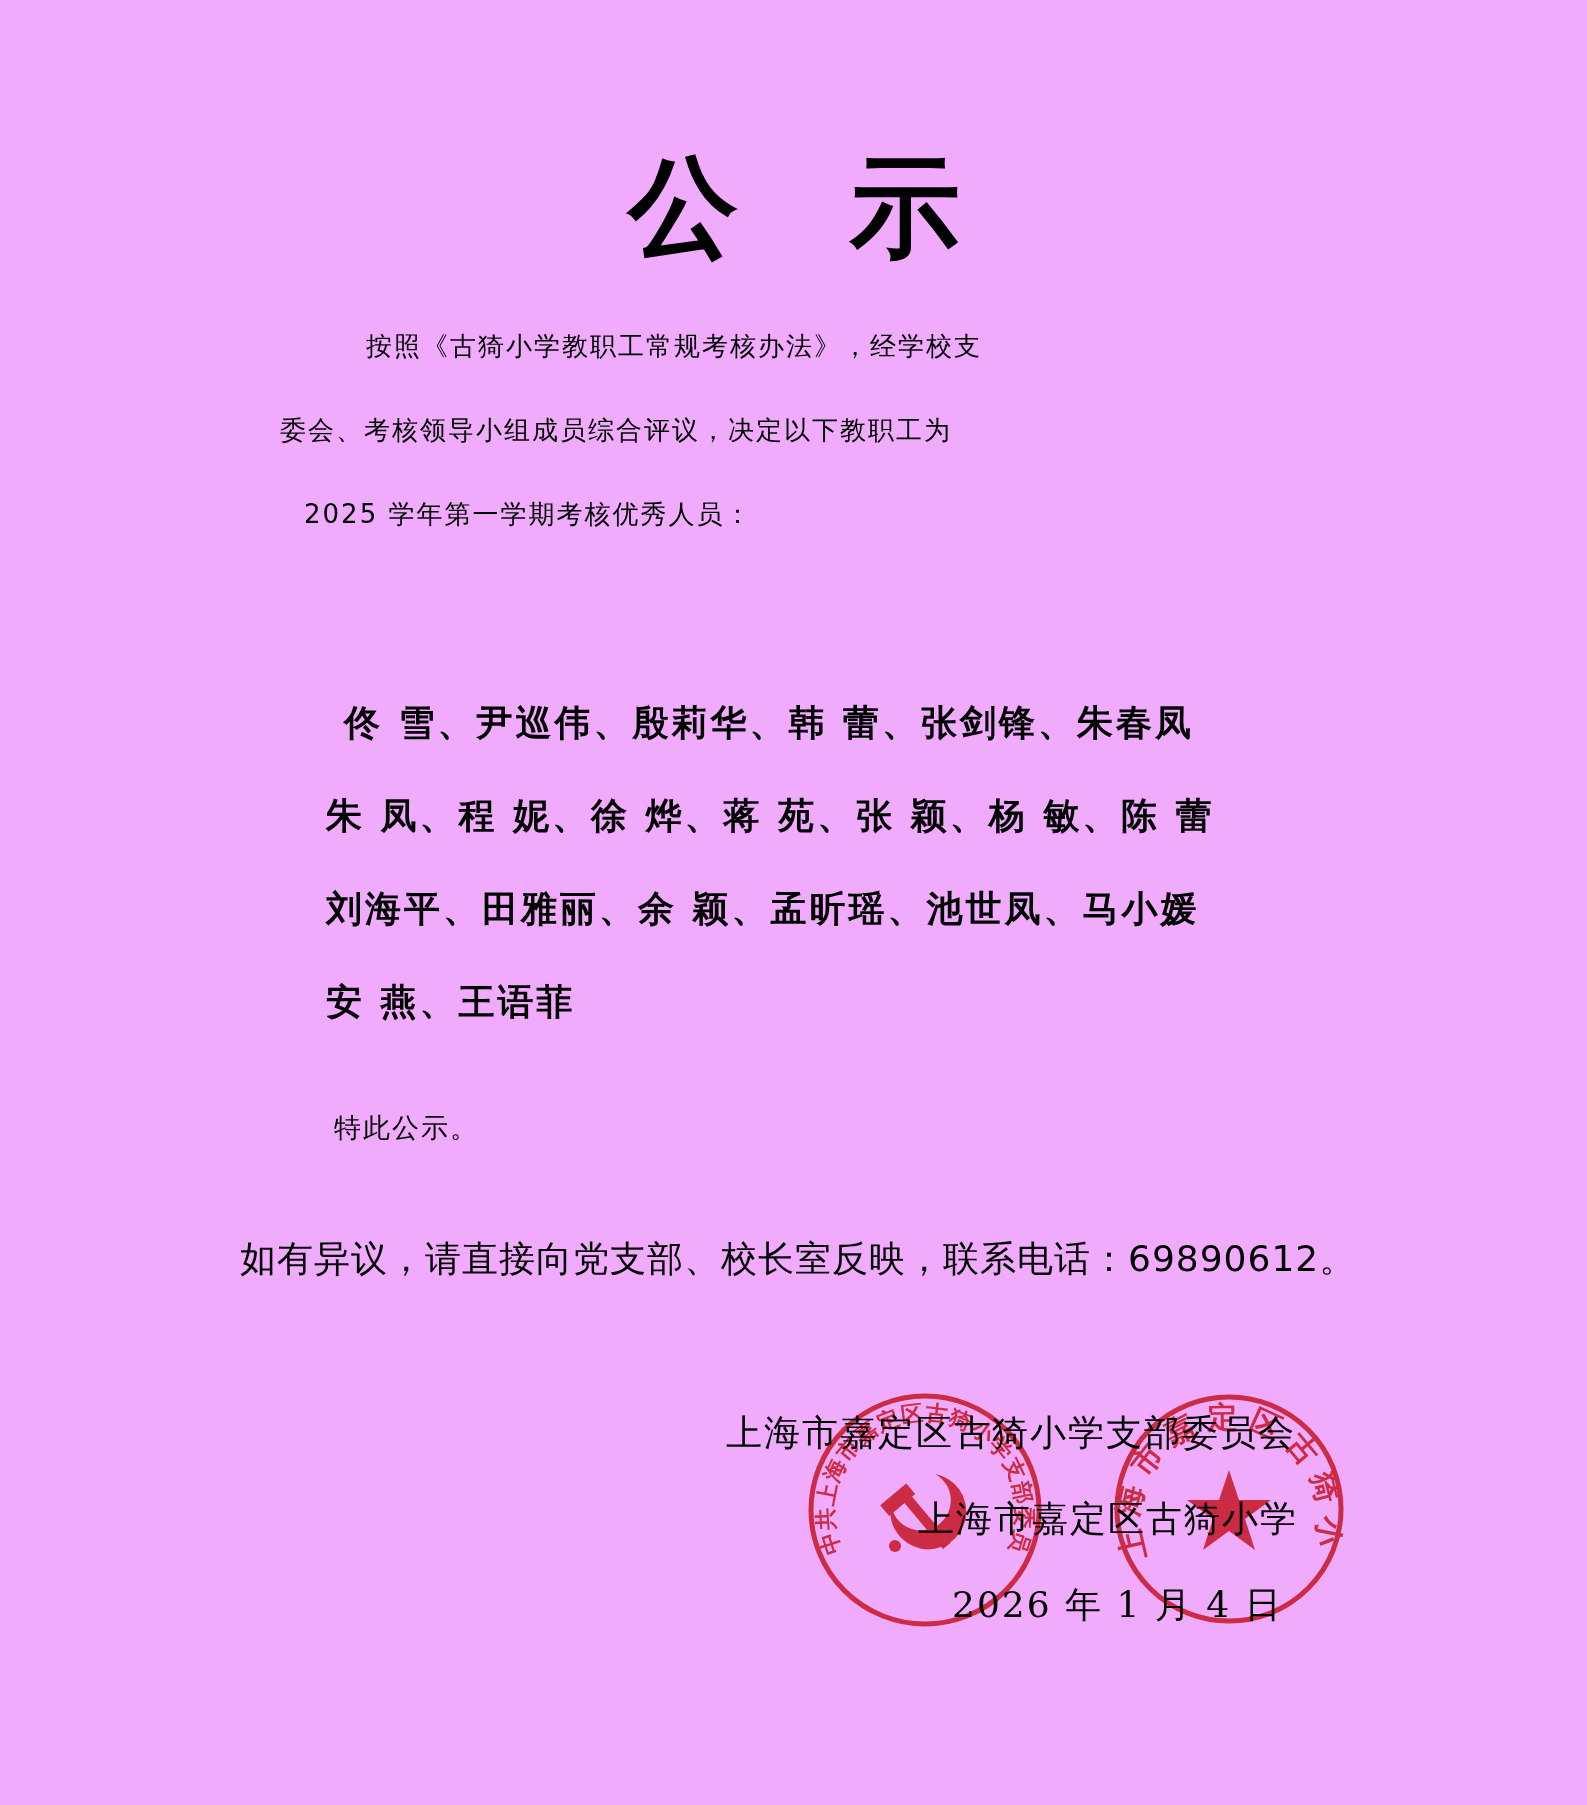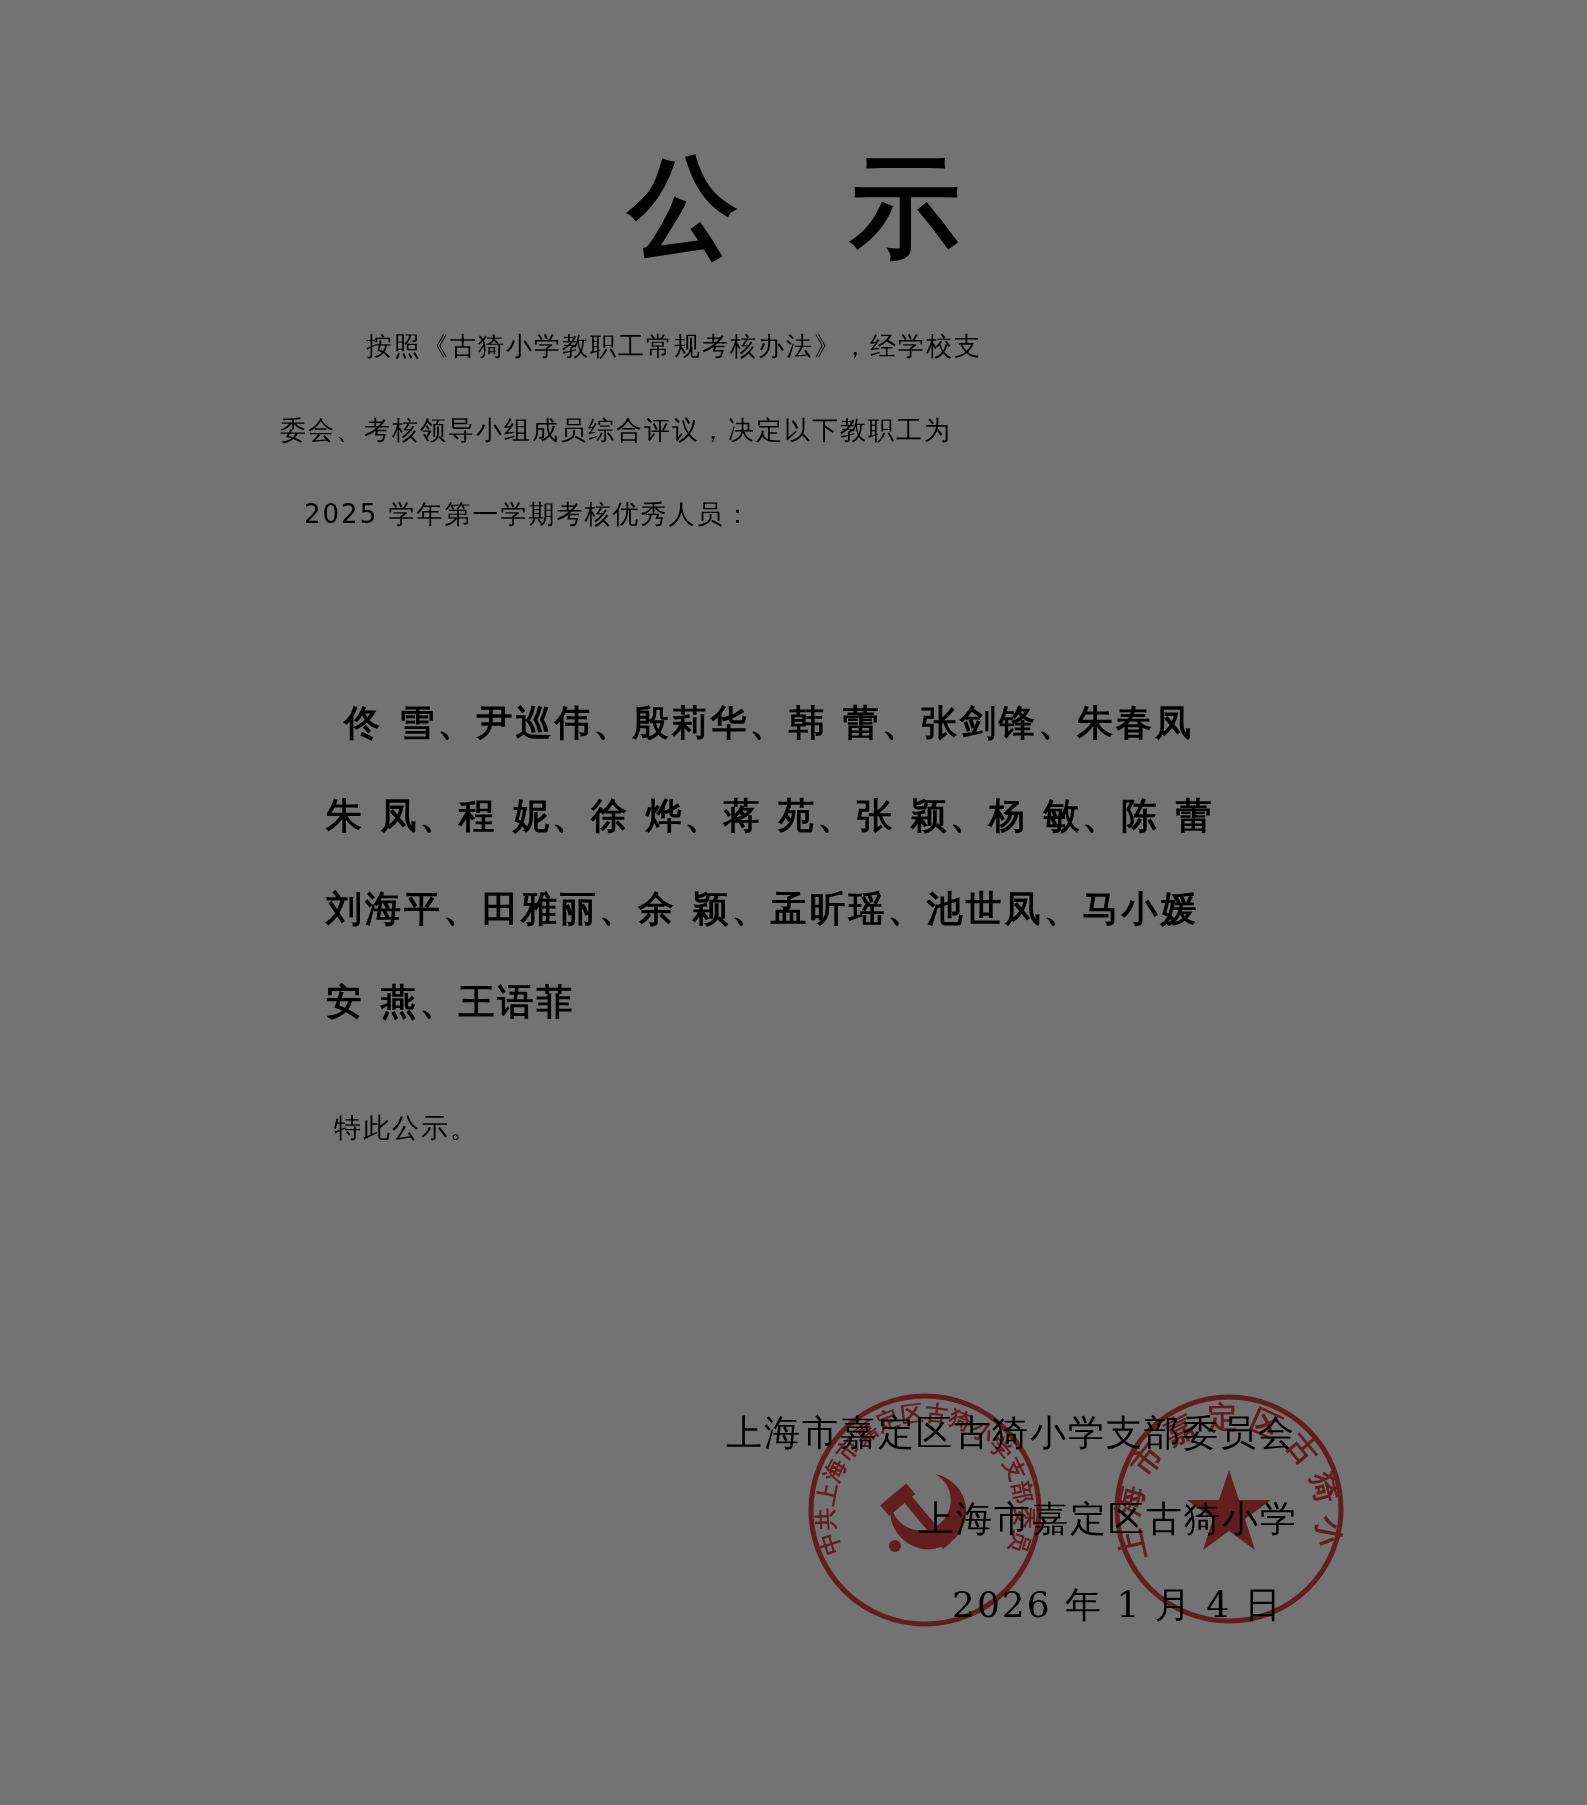--- a/index.html
+++ b/index.html
@@ -13,21 +13,21 @@
       position: relative;
       overflow: hidden;
       color: #000000;
       font-family: "DejaVu Serif", "Liberation Serif", serif;
     }
     .page {
       position: absolute;
       left: 0; top: 0;
       width: 1587px;
       height: 1805px;
-      background: #737373;
+      background: #f0abfc;
     }
     .abs { position: absolute; white-space: nowrap; }
 
     
     .title {
       top: 142px;
       left: 628px;
       font-size: 110px;
       line-height: 130px;
       font-family: "DejaVu Serif", "Liberation Serif", serif;
@@ -131,20 +131,21 @@
   <div class="abs para-line p3">2025 学年第一学期考核优秀人员：</div>
 
   <div class="abs names">
     <div class="names-line first">佟 雪、尹巡伟、殷莉华、韩 蕾、张剑锋、朱春凤</div>
     <div class="names-line">朱 凤、程 妮、徐 烨、蒋 苑、张 颖、杨 敏、陈 蕾</div>
     <div class="names-line">刘海平、田雅丽、余 颖、孟昕瑶、池世凤、马小媛</div>
     <div class="names-line">安 燕、王语菲</div>
   </div>
 
   <div class="abs closing">特此公示。</div>
+  <div class="abs contact">如有异议，请直接向党支部、校长室反映，联系电话：69890612。</div>
 
   <div class="abs sig sig1">上海市嘉定区古猗小学支部委员会</div>
   <div class="abs sig sig2">上海市嘉定区古猗小学</div>
   <div class="abs sig sig3">2026 年 1 月 4 日</div>
 
   <div class="seal seal-party">
     <svg viewBox="0 0 240 240">
       <defs>
         <path id="partyArc" d="M 40 168 A 92 92 0 1 1 200 168" fill="none"></path>
       </defs>

